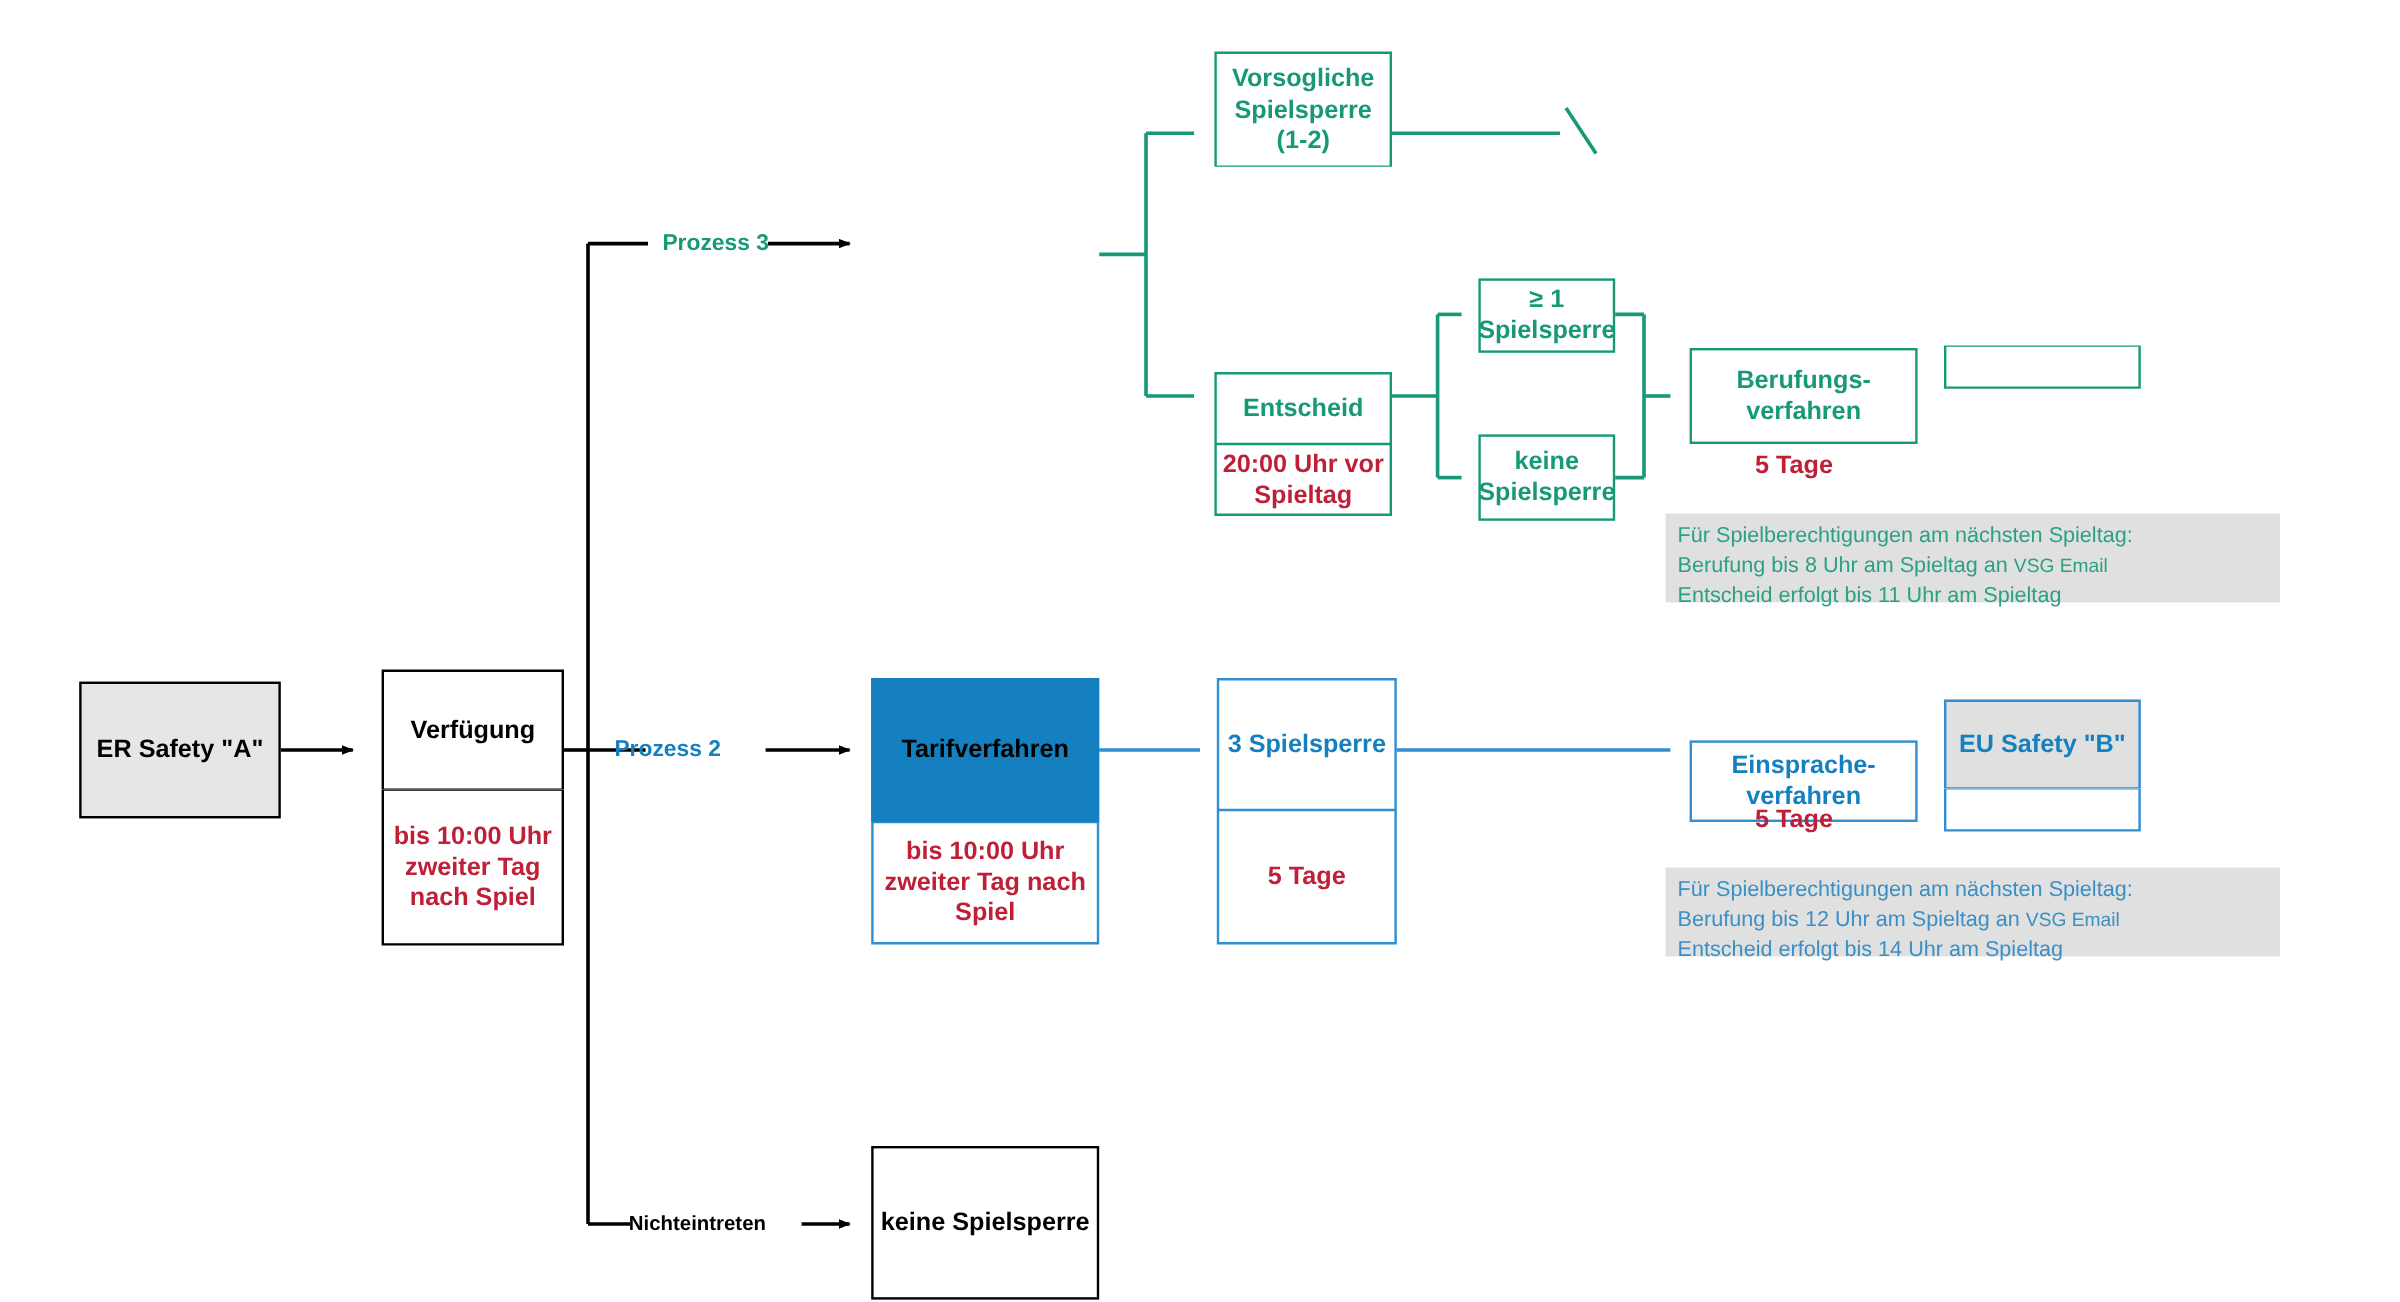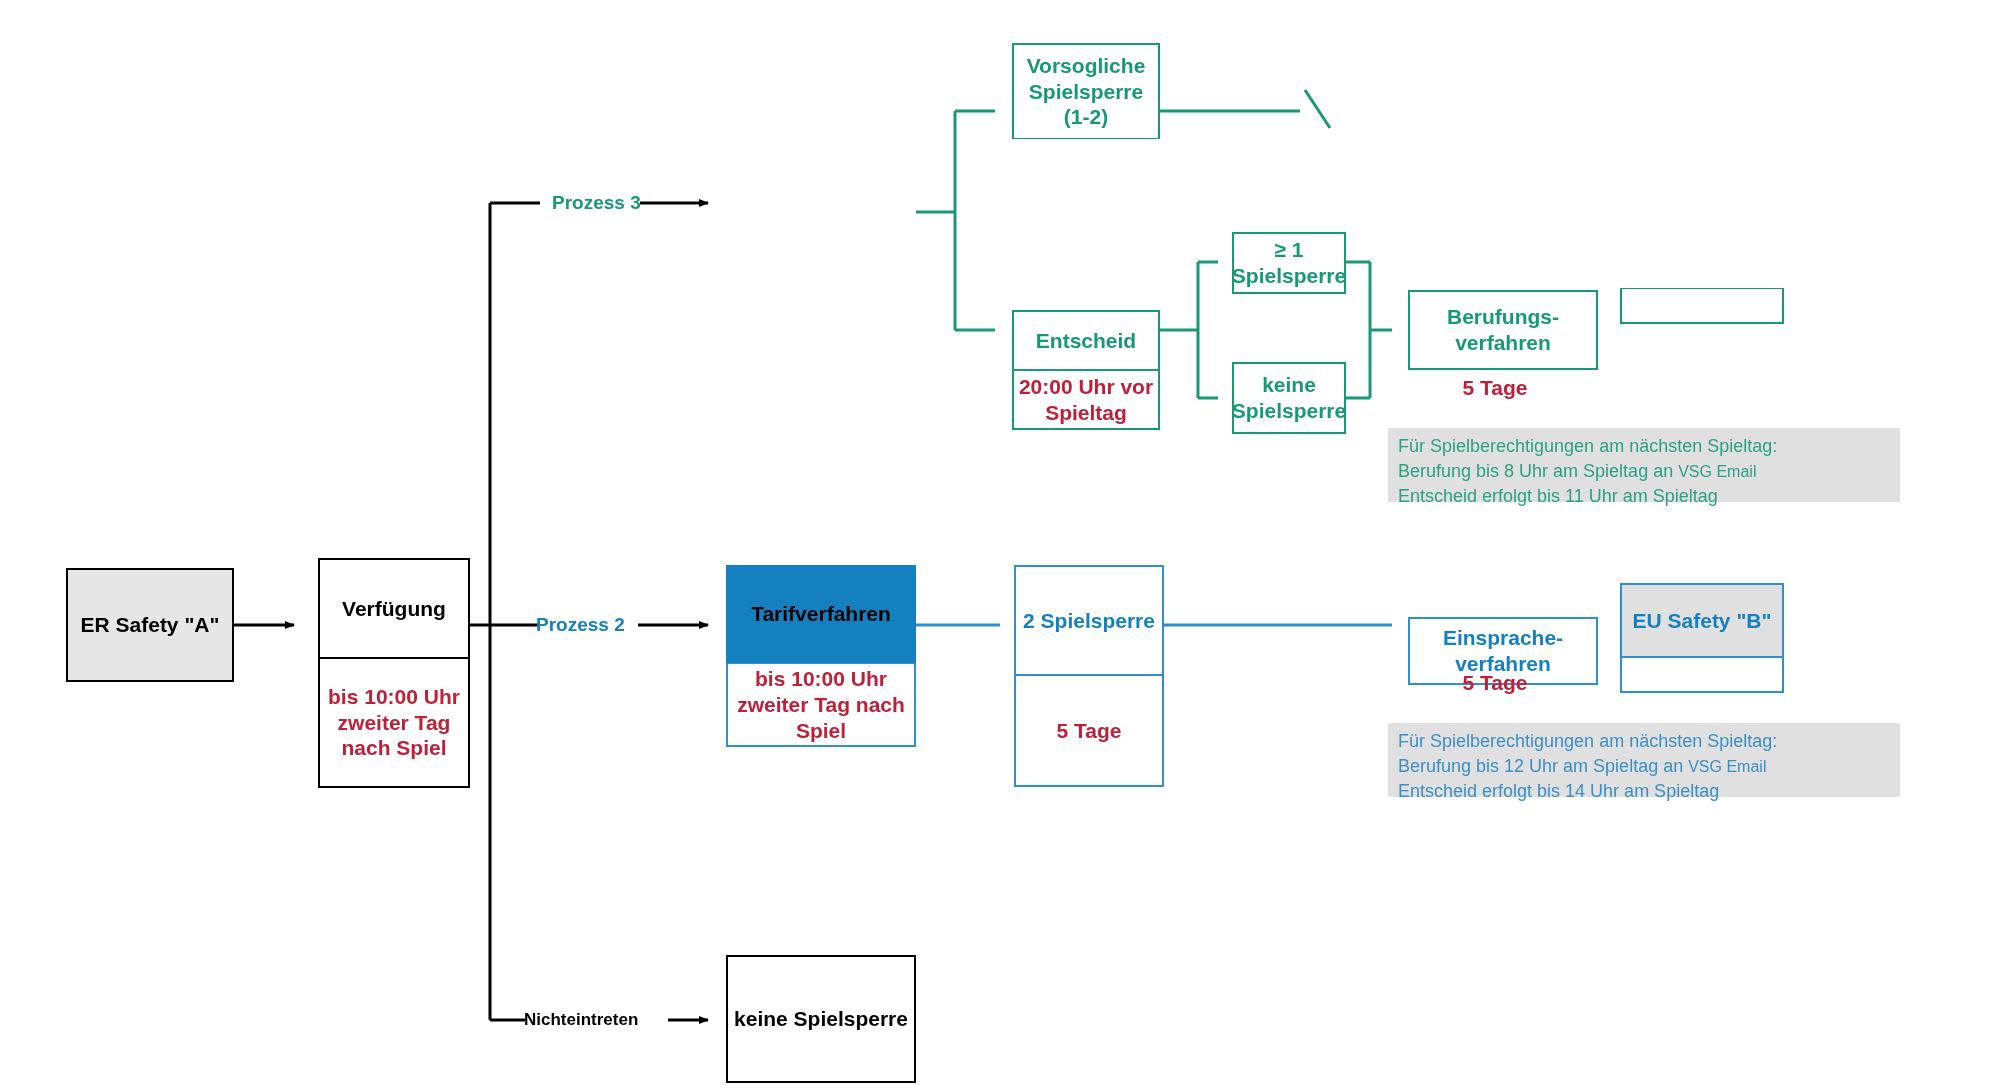--- a/index.html
+++ b/index.html
@@ -254,21 +254,21 @@
   <div class="node" style="left:50px; top:568px; width:184px; height:114px;">
     <div class="cell blk-fill" style="flex:1 1 auto;">ER Safety "A"</div>
   </div>
 
   <div class="node" style="left:302px; top:558px; width:168px; height:230px;">
     <div class="cell blk-split-top" style="height:100px;">Verfügung</div>
     <div class="cell blk-split-bot" style="height:130px; padding:0 8px;">bis 10:00 Uhr zweiter Tag nach Spiel</div>
   </div>
 
   <div class="edge-label lbl-green" style="left:552px; top:192px;">Prozess 3</div>
-  <div class="edge-label lbl-blue" style="left:536px; top:614px;">Prozess 2</div>
+  <div class="edge-label lbl-blue" style="left:512px; top:614px;">Prozess 2</div>
   <div class="edge-label lbl-black" style="left:524px; top:1010px;">Nichteintreten</div>
 
 
   <div class="node" style="left:996px; top:43px; width:164px; height:200px;">
     <div class="cell grn-top" style="height:96px; padding:0 6px;">Vorsogliche Spielsperre (1-2)</div>
   </div>
 
   <div class="node" style="left:996px; top:310px; width:164px; height:120px;">
     <div class="cell grn-top" style="height:60px; padding:0 6px;">Entscheid</div>
     <div class="cell grn-bot-red" style="height:60px; padding:0 4px;">20:00 Uhr vor Spieltag</div>
@@ -295,27 +295,27 @@
 
   <div class="note note-green" style="left:1388px; top:428px; width:512px; height:74px;">
     <div>Für Spielberechtigungen am nächsten Spieltag:</div>
     <div>
       <span>Berufung bis 8 Uhr am Spieltag an</span>
       <span class="small">VSG Email</span>
     </div>
     <div>Entscheid erfolgt bis 11 Uhr am Spieltag</div>
   </div>
 
-  <div class="node" style="left:710px; top:565px; width:206px; height:182px;border-radius:12px;">
+  <div class="node" style="left:710px; top:565px; width:206px; height:222px;border-radius:12px;">
     <div class="cell blu-solid" style="height:120px; padding:0 6px;">Tarifverfahren</div>
     <div class="cell blu-bot-red" style="height:102px; padding:0 6px; border-top-color:#2f8fd0;">bis 10:00 Uhr zweiter Tag nach Spiel</div>
   </div>
 
   <div class="node" style="left:998px; top:565px; width:166px; height:222px;">
-    <div class="cell blu-top" style="height:110px; padding:0 6px;">2 Spielsperre</div>
+    <div class="cell blu-top" style="height:110px; padding:0 6px;">3 Spielsperre</div>
     <div class="cell blu-bot-red" style="height:112px; padding:0 6px;">5 Tage</div>
   </div>
 
   <div class="node" style="left:1392px; top:617px; width:206px; height:68px;">
     <div class="cell blu-box" style="flex:1 1 auto; padding:0 6px;">Einsprache- verfahren</div>
   </div>
   <div class="caption-red" style="left:1392px; top:671px; width:206px;">
     <span>5 Tage</span>
   </div>
 

